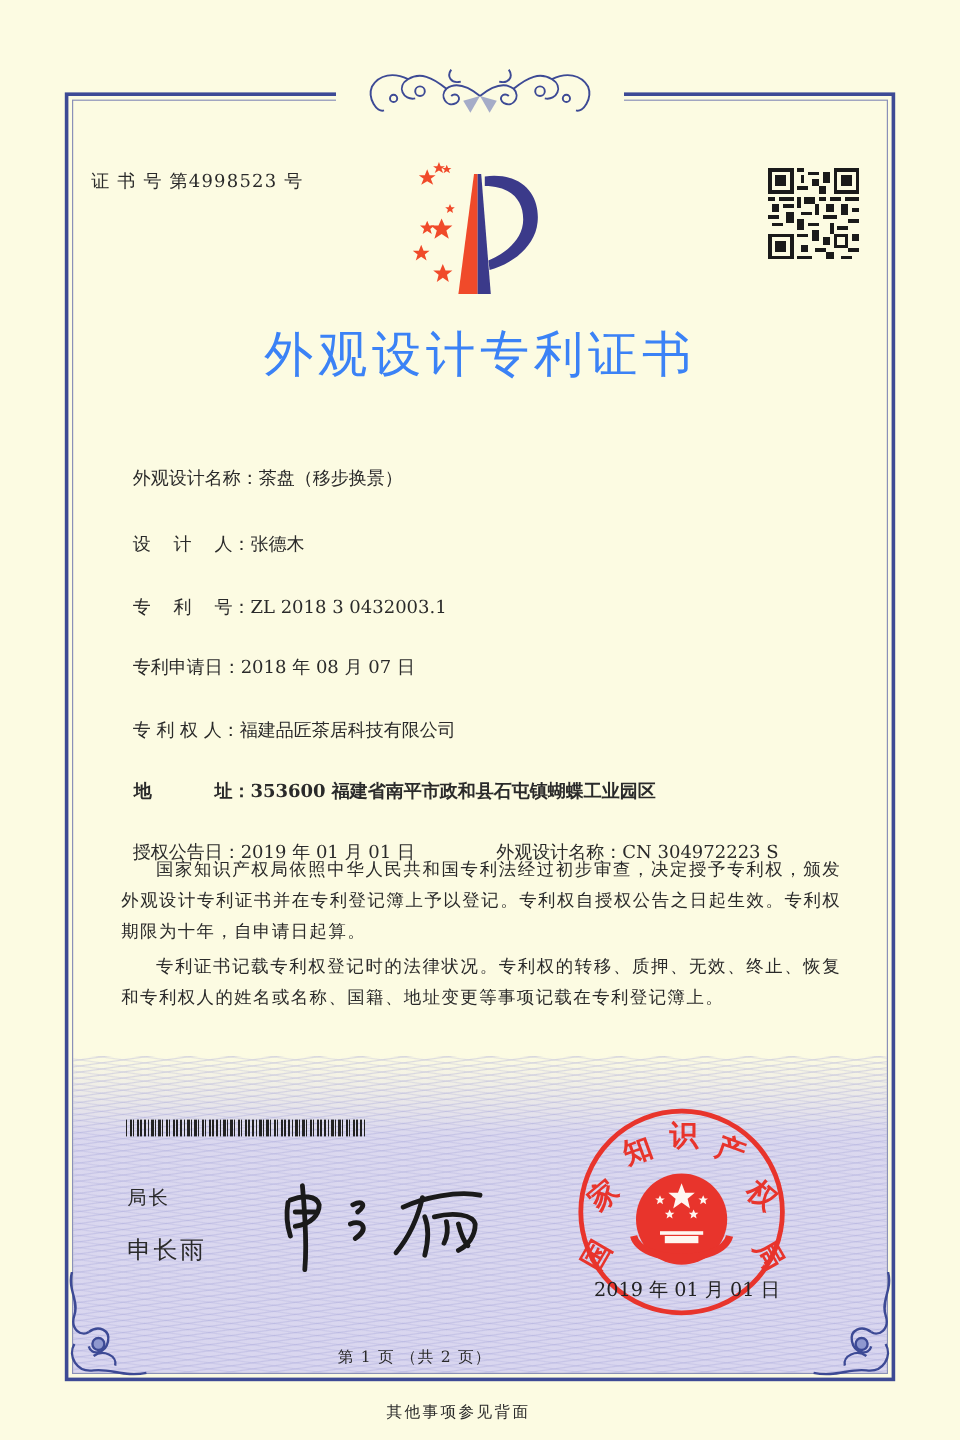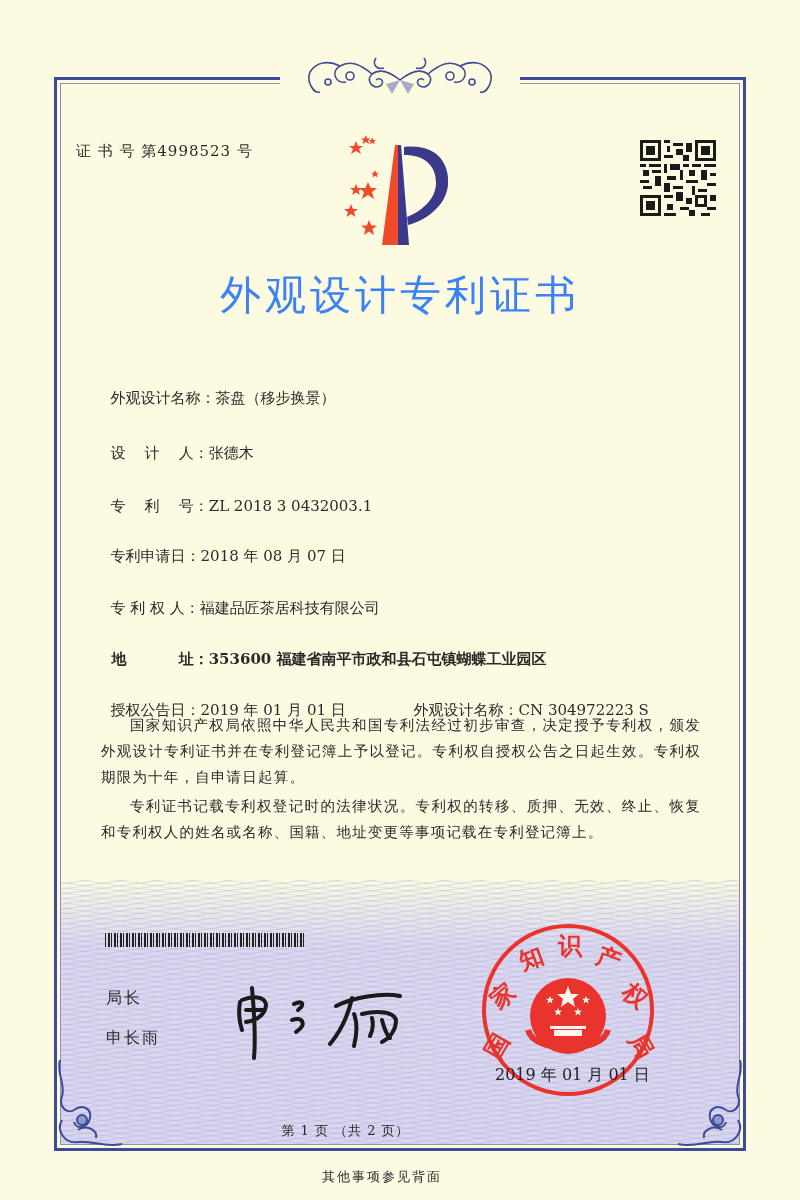--- a/index.html
+++ b/index.html
@@ -46,21 +46,21 @@
     .para {
       position: absolute; left: 101px; width: 600px; font-size: 14.5px; line-height: 26px;
       text-indent: 29px; letter-spacing: 1.2px; text-align: justify;
     }
     .barcode {
       position: absolute; left: 105px; top: 933px; width: 200px; height: 14px;
       background: repeating-linear-gradient(90deg, #222 0px, #222 1px, transparent 1px, transparent 3px, #222 3px, #222 5px, transparent 5px, transparent 6px);
     }
     .director-title { position: absolute; left: 106px; top: 988px; font-size: 16px;
       font-family: "DejaVu Sans", "Liberation Sans", sans-serif; letter-spacing: 2px; }
-    .director-name { position: absolute; left: 106px; top: 1028px; font-size: 16px;
+    .director-name { position: absolute; left: 106px; top: 1028px; font-size: 20px;
       font-family: "DejaVu Sans", "Liberation Sans", sans-serif; letter-spacing: 2px; }
     .signature { position: absolute; left: 232px; top: 980px; width: 180px; height: 80px; }
     .seal { position: absolute; left: 478px; top: 920px; width: 180px; height: 180px; }
     .seal-date {
       position: absolute; left: 495px; top: 1065px; font-size: 16px; color: #222;
     }
     .page-label {
       position: absolute; left: 0; width: 691px; top: 1122px; text-align: center;
       font-size: 13px; letter-spacing: 1px;
     }

